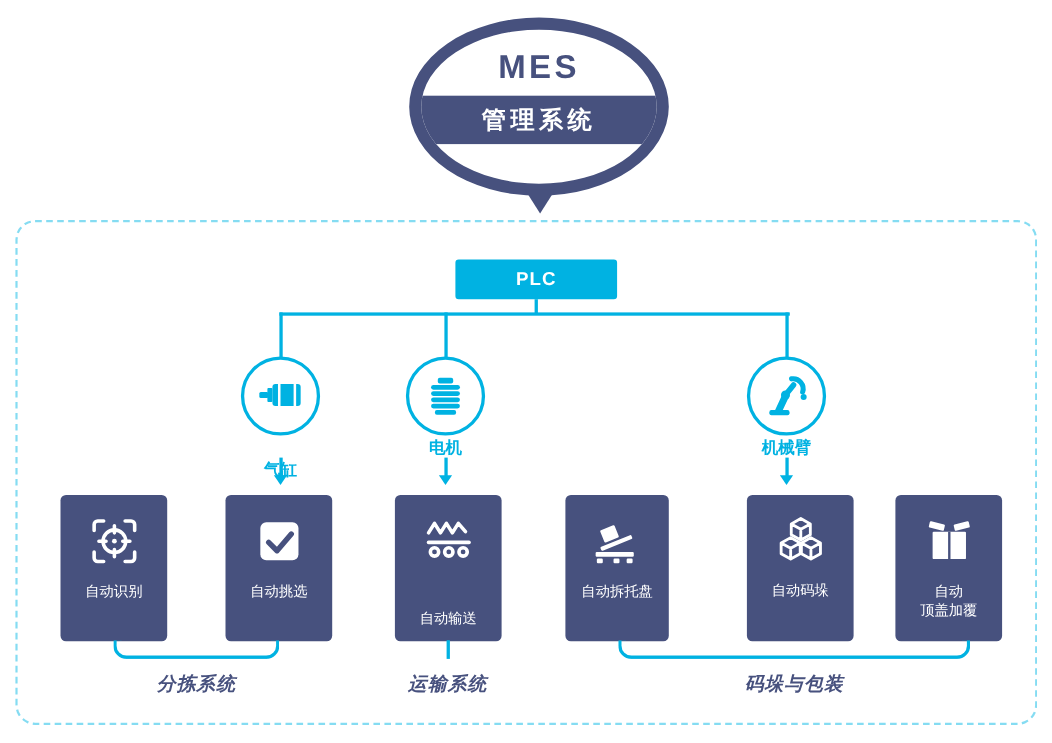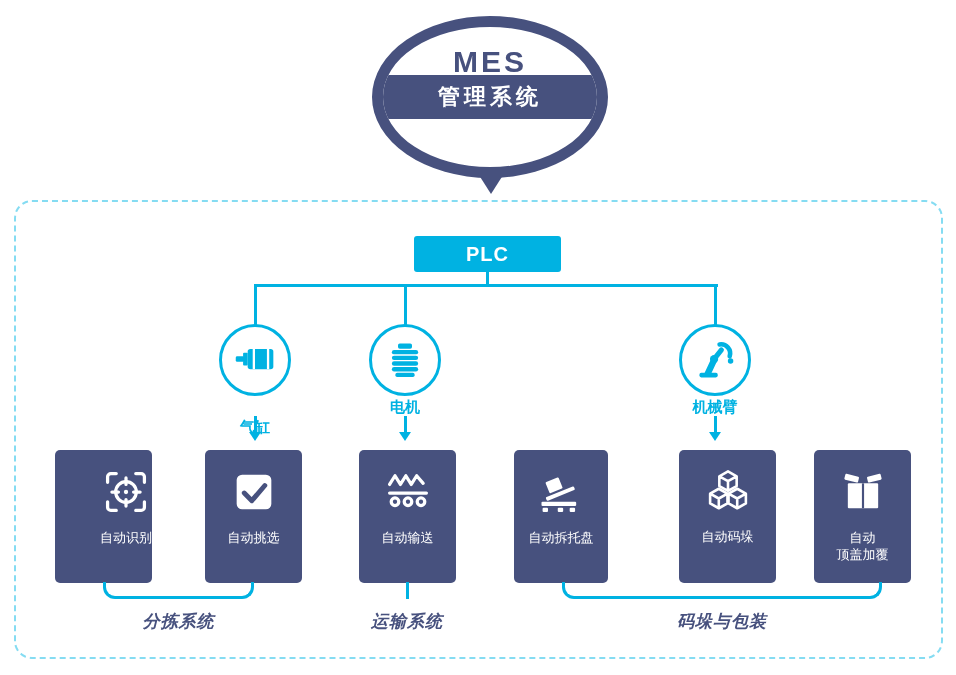--- a/index.html
+++ b/index.html
@@ -11,34 +11,34 @@
   html,body{margin:0;padding:0;background:#fff;}
   body{font-family:"Liberation Sans","DejaVu Sans",sans-serif;}
   .canvas{position:relative;width:956px;height:675px;background:#fff;overflow:hidden;}
   .canvas *{box-sizing:border-box;}
 
   
   .mes-ellipse{position:absolute;left:372px;top:16px;width:236px;height:162px;
     border:11px solid var(--navy);border-radius:50%;background:#fff;overflow:hidden;}
   .mes-title{position:absolute;top:18px;left:0;width:100%;text-align:center;
     color:var(--navy);font-weight:bold;font-size:30px;letter-spacing:3px;}
-  .mes-band{position:absolute;top:48px;left:-14px;right:-14px;height:44px;background:var(--navy);
+  .mes-band{position:absolute;top:60px;left:-14px;right:-14px;height:44px;background:var(--navy);
     color:#fff;display:flex;align-items:center;justify-content:center;
     font-size:22px;font-weight:bold;letter-spacing:4px;}
   .mes-tail{position:absolute;left:477px;top:172px;width:0;height:0;
     border-left:14px solid transparent;border-right:14px solid transparent;
     border-top:22px solid var(--navy);}
 
   
   .frame{position:absolute;left:14px;top:200px;width:929px;height:459px;
     border:2px dashed var(--dashed);border-radius:18px;}
 
   
   .plc{position:absolute;left:414px;top:236px;width:147px;height:36px;background:var(--cyan);
-    border-radius:3px;color:#fff;font-weight:bold;font-size:20px;letter-spacing:1px;
+    border-radius:3px;color:#fff;font-weight:bold;font-size:17px;letter-spacing:1px;
     display:flex;align-items:center;justify-content:center;}
 
   .hline,.vline{position:absolute;background:var(--cyan);}
 
   .circle{position:absolute;width:72px;height:72px;border:3px solid var(--cyan);
     border-radius:50%;background:#fff;display:flex;align-items:center;justify-content:center;}
   .dev-label{position:absolute;width:120px;text-align:center;color:var(--cyan);
     font-weight:bold;font-size:15px;}
   .arrowhead{position:absolute;width:0;height:0;
     border-left:6px solid transparent;border-right:6px solid transparent;
@@ -121,21 +121,21 @@
   </div>
   <div class="dev-label" style="left:655px;top:398px;">机械臂</div>
 
   <div class="vline" style="left:254px;top:416px;width:3px;height:17px;"></div>
   <div class="arrowhead" style="left:249px;top:432px;"></div>
   <div class="vline" style="left:404px;top:416px;width:3px;height:17px;"></div>
   <div class="arrowhead" style="left:399px;top:432px;"></div>
   <div class="vline" style="left:714px;top:416px;width:3px;height:17px;"></div>
   <div class="arrowhead" style="left:709px;top:432px;"></div>
 
-  <div class="station" style="left:55px;align-items:flex-end;">
+  <div class="station" style="left:55px;">
     <svg width="52" height="52" viewBox="0 0 48 48">
       <g fill="none" stroke="#fff" stroke-width="3" stroke-linecap="round">
         <path d="M7 15 V10 a3 3 0 0 1 3 -3 h5"></path>
         <path d="M33 7 h5 a3 3 0 0 1 3 3 v5"></path>
         <path d="M41 33 v5 a3 3 0 0 1 -3 3 h-5"></path>
         <path d="M15 41 h-5 a3 3 0 0 1 -3 -3 v-5"></path>
         <circle cx="24" cy="24" r="9.5"></circle>
         <path d="M24 11 V17 M24 31 V37 M11 24 H17 M31 24 H37"></path>
       </g>
       <circle cx="24" cy="24" r="2" fill="#fff"></circle>
@@ -144,21 +144,21 @@
   </div>
 
   <div class="station" style="left:205px;">
     <svg width="52" height="52" viewBox="0 0 48 48">
       <rect x="8" y="8" width="32" height="32" rx="5" fill="#fff"></rect>
       <path d="M15 25 l7 7 l12 -14" fill="none" stroke="#47517e" stroke-width="4.5" stroke-linecap="round" stroke-linejoin="round"></path>
     </svg>
     <div class="station-label">自动挑选</div>
   </div>
 
-  <div class="station" style="left:359px;">
+  <div class="station" style="left:359px;gap:24px;">
     <svg width="52" height="52" viewBox="0 0 48 48">
       <g fill="none" stroke="#fff" stroke-width="3" stroke-linecap="round" stroke-linejoin="round">
         <polyline points="7,17 12,9 17,17 22,9 27,17 32,9 38,16"></polyline>
         <path d="M7 25 H41"></path>
         <circle cx="12" cy="33" r="3.5"></circle>
         <circle cx="24" cy="33" r="3.5"></circle>
         <circle cx="36" cy="33" r="3.5"></circle>
       </g>
     </svg>
     <div class="station-label">自动输送</div>

